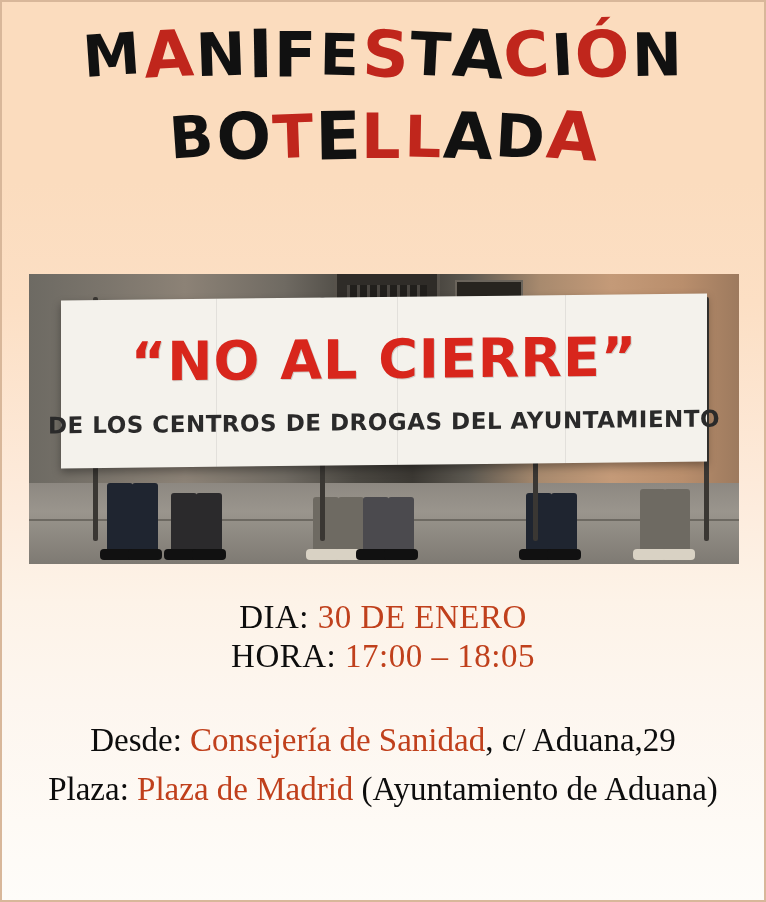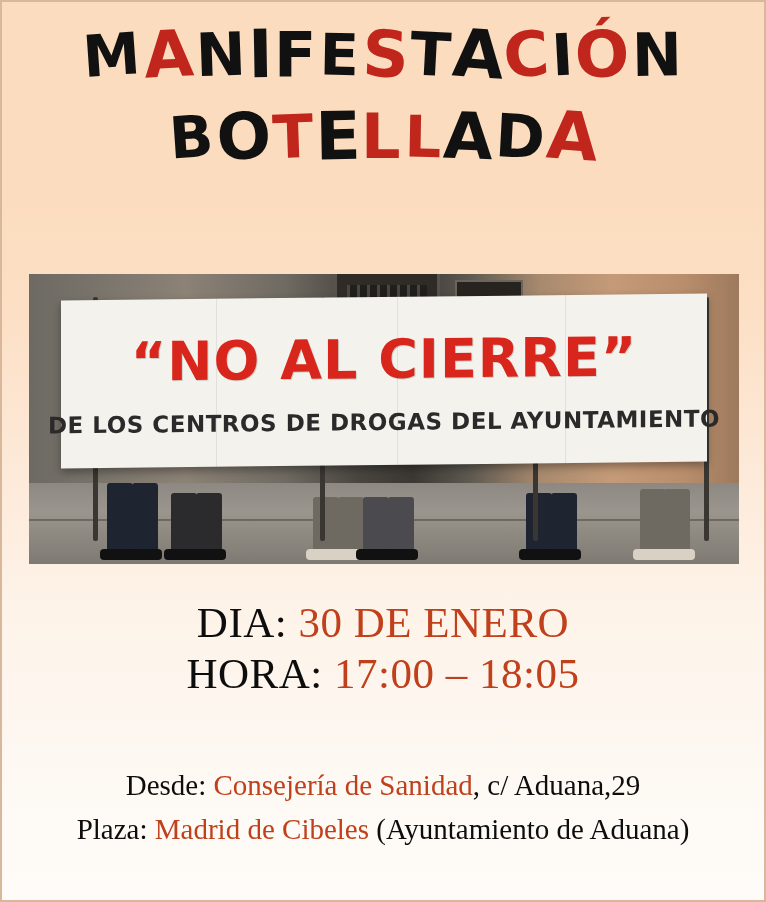--- a/index.html
+++ b/index.html
@@ -190,32 +190,32 @@
   
   .details {
     position: absolute;
     left: 0;
     top: 596px;
     width: 100%;
     text-align: center;
   }
   .bigline {
     font-family: "Liberation Serif", serif;
-    font-size: 43px;
+    font-size: 33px;
     line-height: 1.18;
     color: #0d0d0d;
     letter-spacing: 0.5px;
   }
   .bigline .hl {
     color: #c0401c;
   }
   .routes {
-    margin-top: 65px;
+    margin-top: 40px;
     font-family: "Liberation Serif", serif;
-    font-size: 29px;
+    font-size: 33px;
     line-height: 1.5;
     color: #0d0d0d;
   }
   .routes .hl {
     color: #c0401c;
   }
 </style>
 </head>
 <body>
 
@@ -292,17 +292,17 @@
       <span class="hl">17:00 – 18:05</span>
     </div>
 
     <div class="routes">
       <div>
         <span>Desde:</span>
         <span class="hl">Consejería de Sanidad</span><span>, c/ Aduana,29</span>
       </div>
       <div>
         <span>Plaza:</span>
-        <span class="hl">Madrid de Cibeles</span><span> (Ayuntamiento de Aduana)</span>
+        <span class="hl">Plaza de Madrid</span><span> (Ayuntamiento de Aduana)</span>
       </div>
     </div>
   </div>
 </div>
 
 </body></html>

